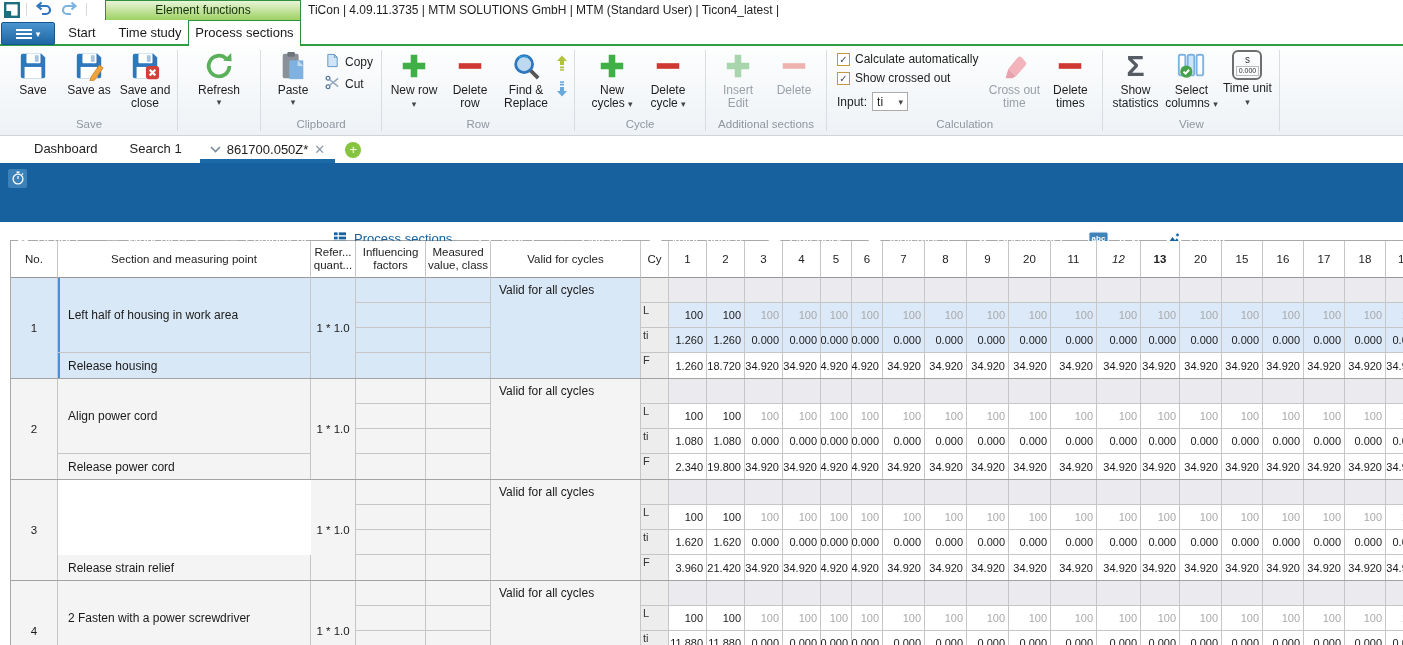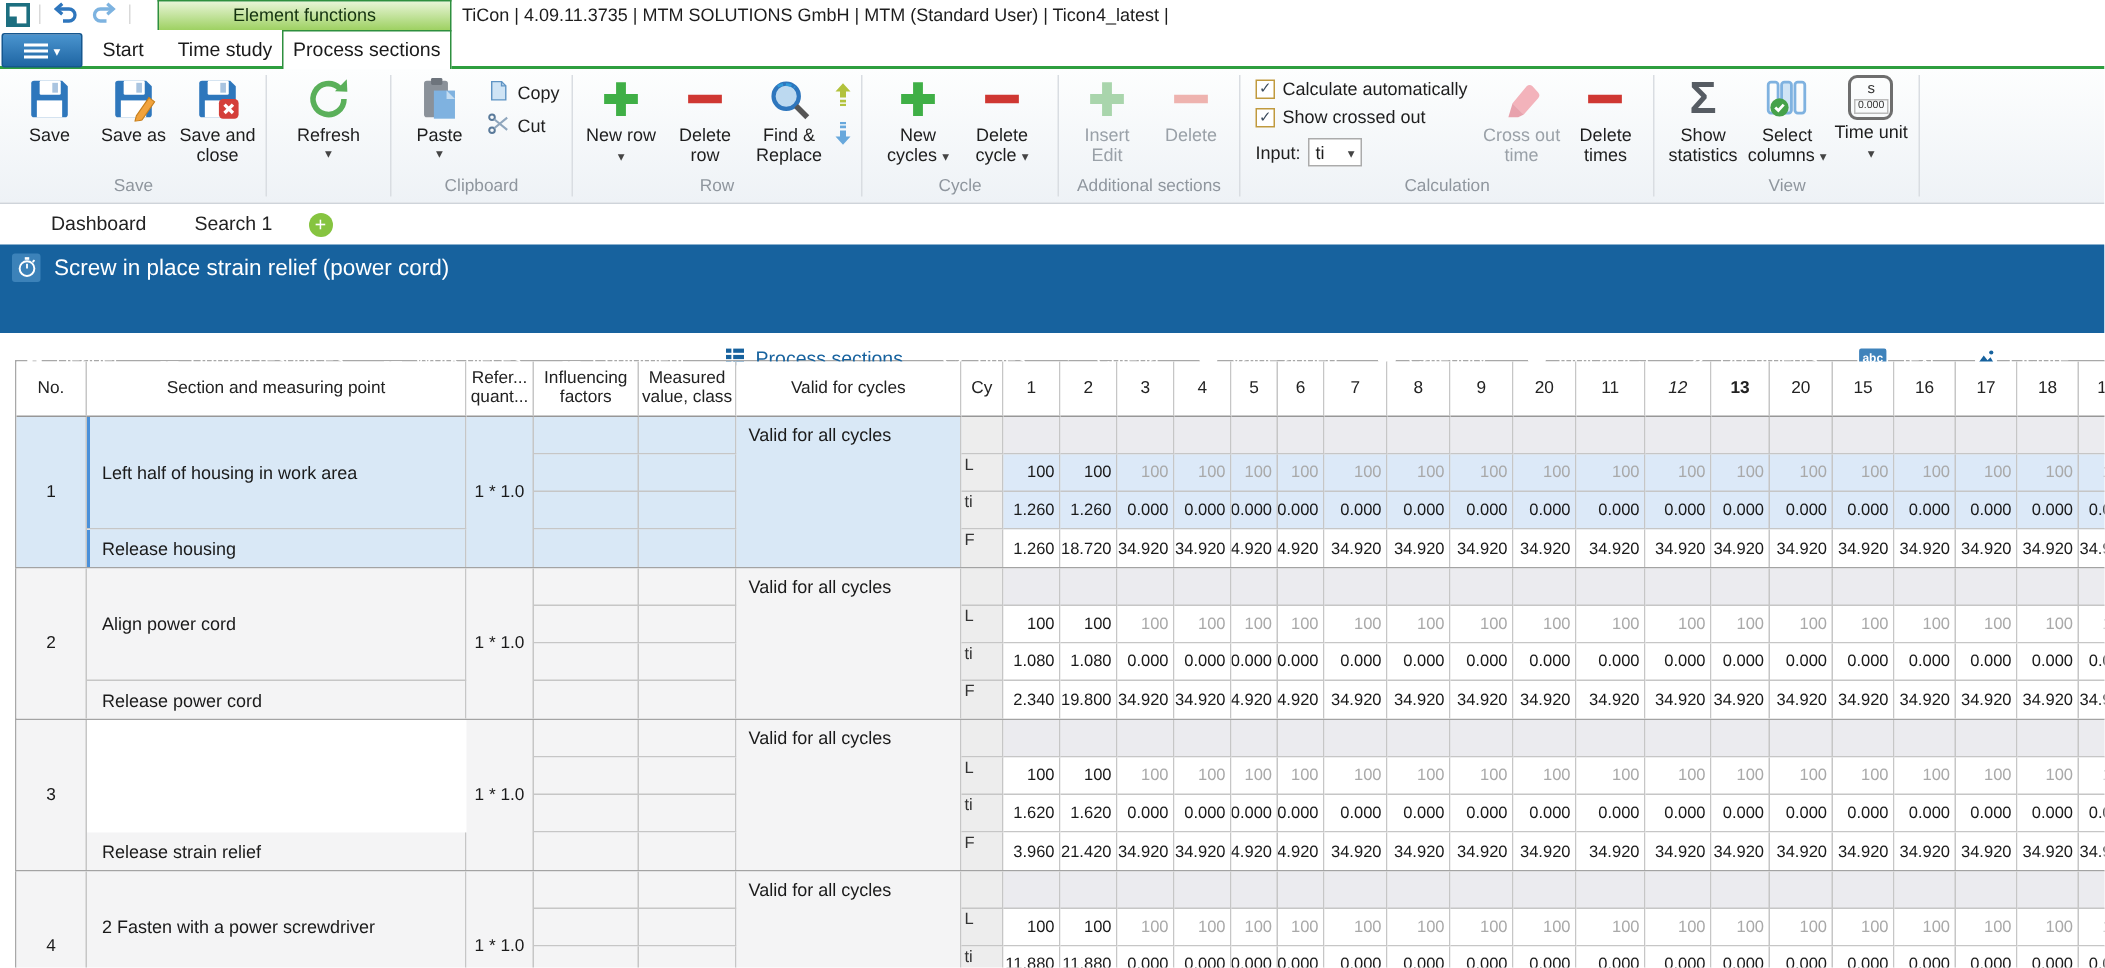--- a/index.html
+++ b/index.html
@@ -431,58 +431,49 @@
     </div>
     <div class="rg-label">View</div>
   </div>
 
   <div class="rsep"></div>
 </div>
 
 <div class="docbar">
   <div class="dtab">Dashboard</div>
   <div class="dtab">Search 1</div>
+  <div class="dtab active">
+    <svg width="11" height="7" viewBox="0 0 11 7">
+        <path d="M1 1 L5.5 5.5 L10 1" stroke="#7a8a98" stroke-width="1.6" fill="none"></path>
+      </svg>
+    <span>861700.050Z*</span>
+    <span class="dclose">✕</span>
+  </div>
   <div class="add-tab">+</div>
 </div>
 
 <div class="ehead">
   <div class="eh-title-row">
     <span class="clockbadge">
       <svg viewBox="0 0 16 16" width="14" height="14">
           <rect x="6.3" y="0.5" width="3.4" height="2" fill="#fff"></rect>
           <circle cx="8" cy="9.2" r="5.6" fill="none" stroke="#fff" stroke-width="1.5"></circle>
           <path d="M8 9.2 L8 5.6" stroke="#fff" stroke-width="1.4"></path>
           <path d="M12.3 4.2 l1.4-1.4" stroke="#fff" stroke-width="1.4"></path>
         </svg>
     </span>
-    <span class="eh-title">Screw in place strain relief (power cord)</span>
   </div>
   <div class="etabs" id="etabs">
       <div class="etab">
         <span class="eicon">
           <svg viewBox="0 0 14 14" width="14" height="14">
             <path d="M7 1 L13.5 6.8 H11.8 V13 H8.3 V9.3 H5.7 V13 H2.2 V6.8 H0.5 Z" fill="#ffffff"></path>
           </svg>
         </span>
         <span>Header</span>
-      </div>
-      <div class="etab">
-        <span class="eicon">
-          <svg viewBox="0 0 14 14" width="14" height="14">
-            <g fill="#ffffff">
-              <rect x="1" y="1.4" width="3.6" height="2.8"></rect>
-              <rect x="5.8" y="1.4" width="7.2" height="2.8"></rect>
-              <rect x="1" y="5.6" width="3.6" height="2.8"></rect>
-              <rect x="5.8" y="5.6" width="7.2" height="2.8"></rect>
-              <rect x="1" y="9.8" width="3.6" height="2.8"></rect>
-              <rect x="5.8" y="9.8" width="7.2" height="2.8"></rect>
-            </g>
-          </svg>
-        </span>
-        <span>Human resources</span>
       </div>
       <div class="etab">
         <span class="eicon">
           <svg viewBox="0 0 14 14" width="14" height="14">
             <g fill="#ffffff">
               <rect x="1" y="1.4" width="3.6" height="2.8"></rect>
               <rect x="5.8" y="1.4" width="7.2" height="2.8"></rect>
               <rect x="1" y="5.6" width="3.6" height="2.8"></rect>
               <rect x="5.8" y="5.6" width="7.2" height="2.8"></rect>
               <rect x="1" y="9.8" width="3.6" height="2.8"></rect>

